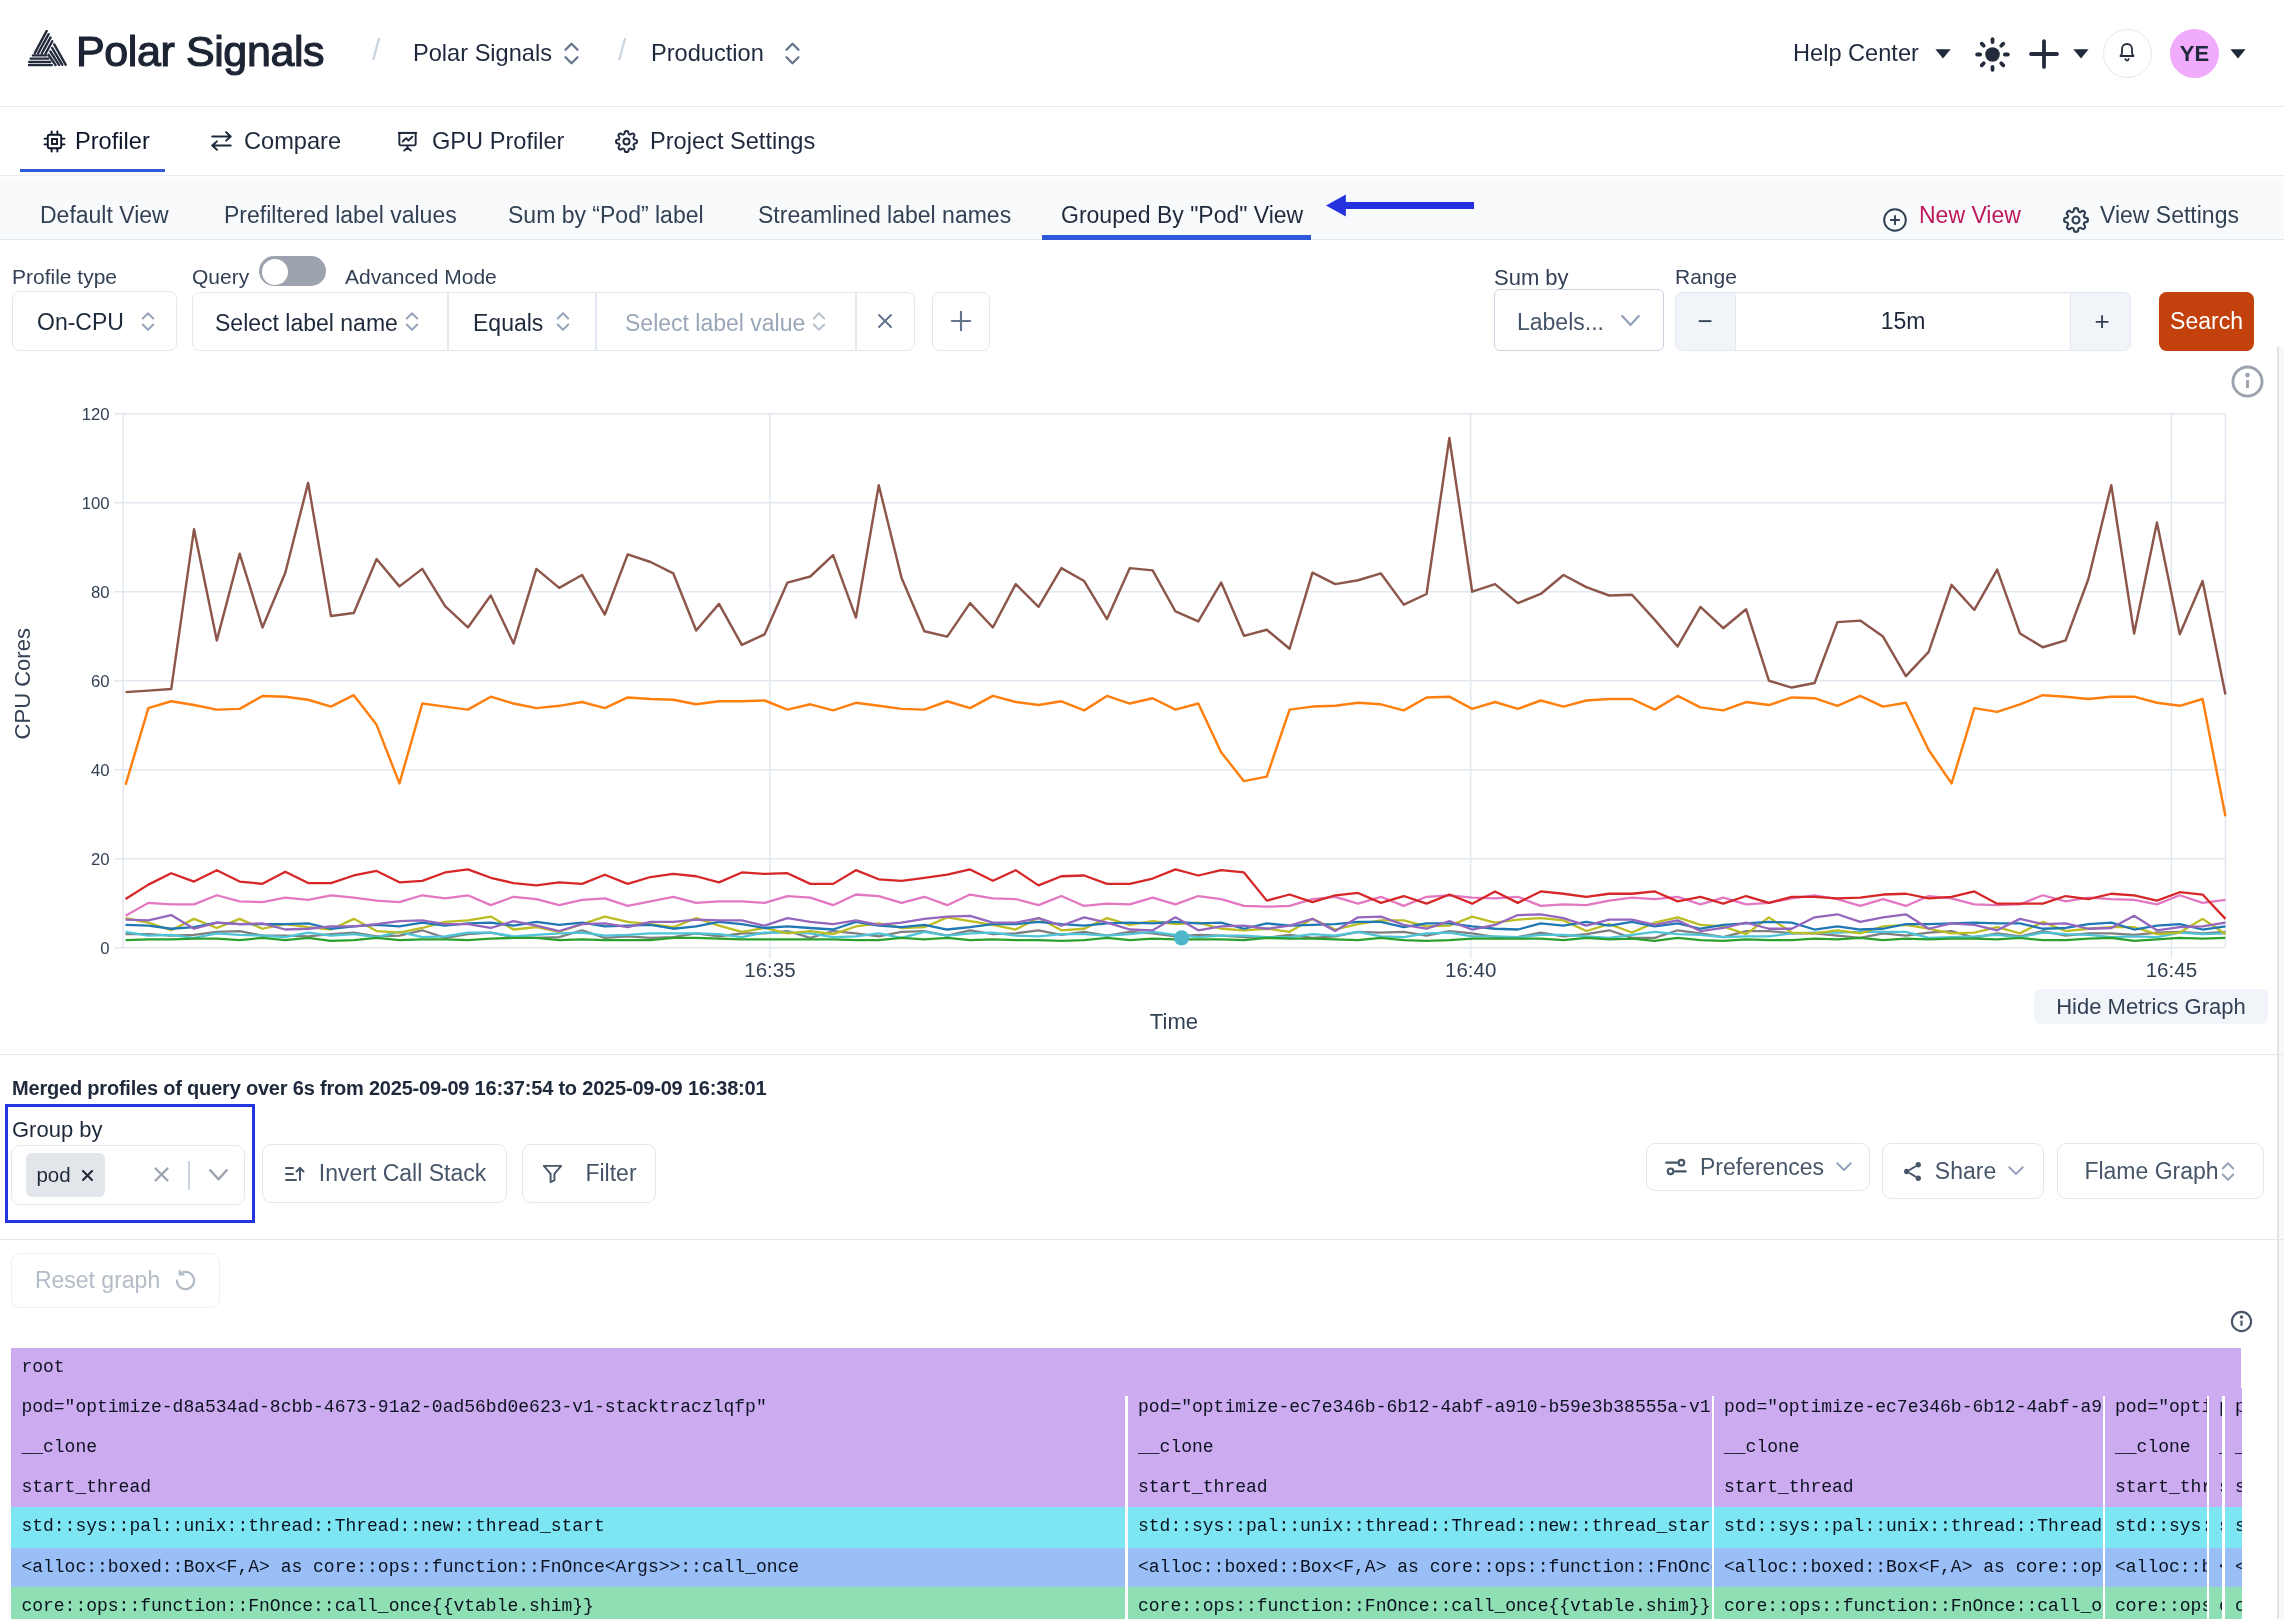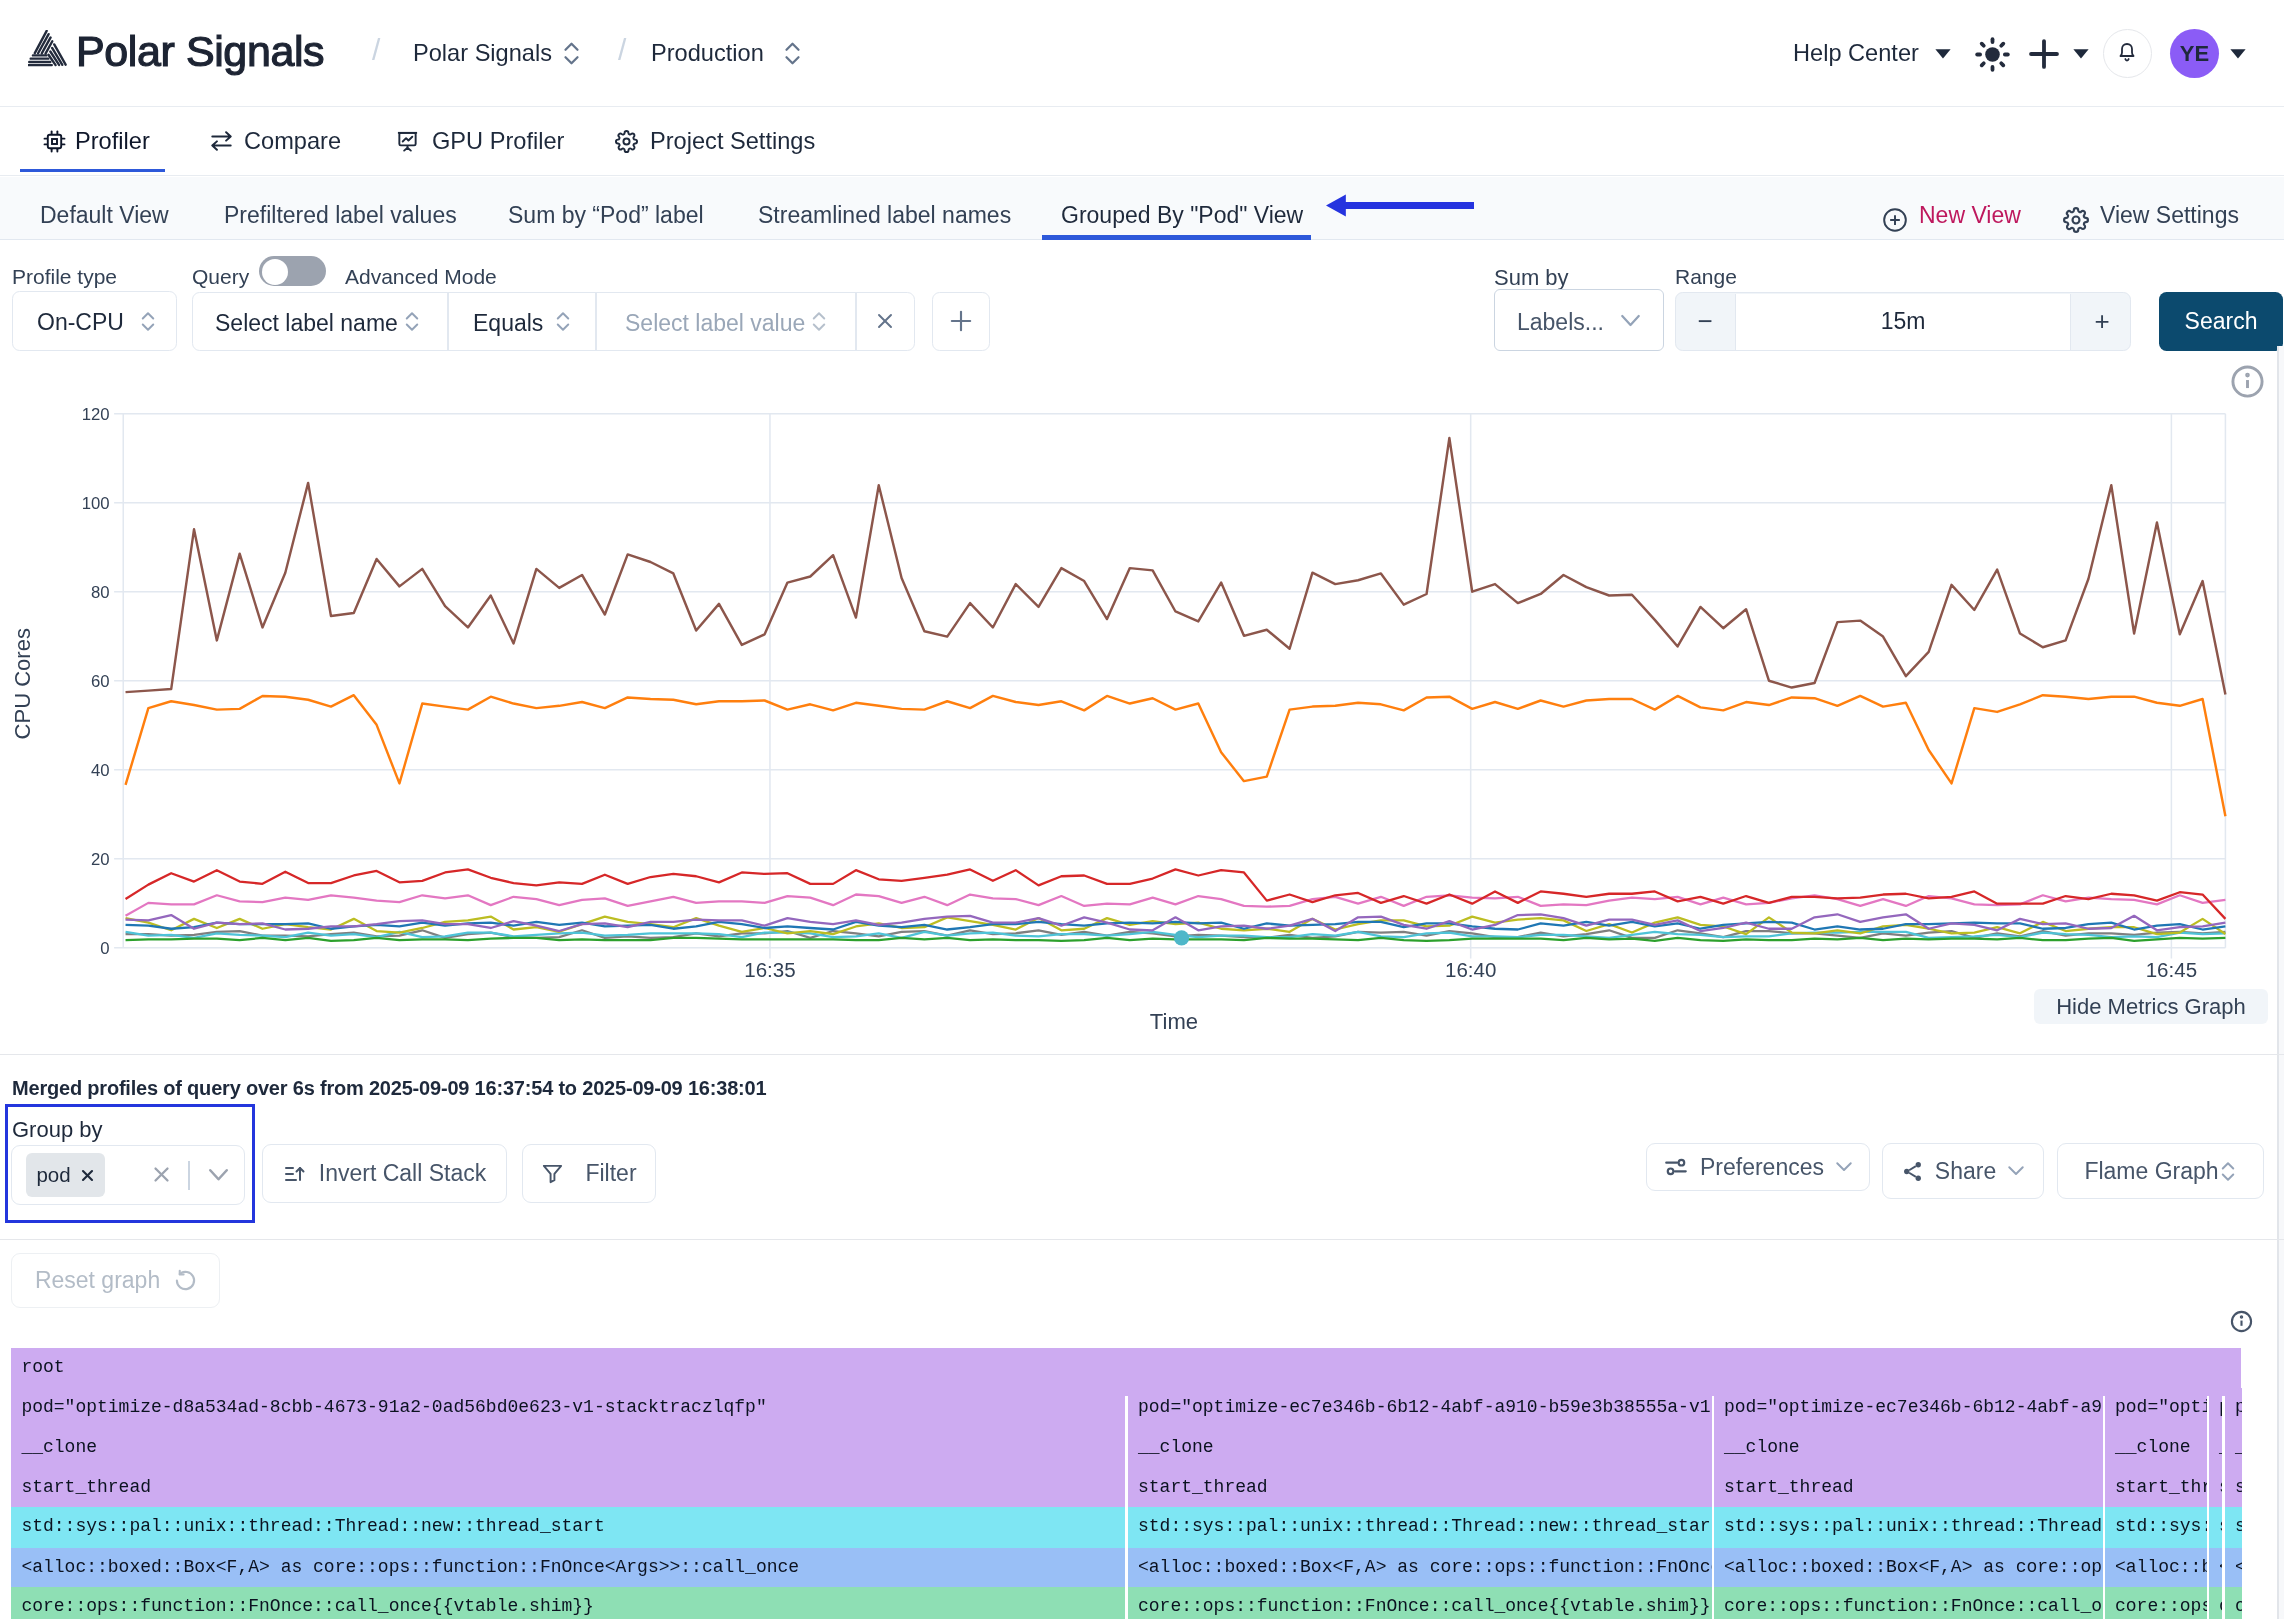--- a/index.html
+++ b/index.html
@@ -71,21 +71,21 @@
       </g>
     </svg>
   <svg class="abs" style="left:2071px;top:47px" width="20" height="13.7" viewBox="0 0 26 18">
       <path d="M3 3 L13 15 L23 3 Z" fill="#1e293b"></path>
     </svg>
   <div class="abs" style="left:2103px;top:29px;width:49px;height:49px;border:1.5px solid #e5e7eb;border-radius:50%"></div>
   <svg class="abs" style="left:2115px;top:41px" width="24" height="24" viewBox="0 0 24 24">
       <path d="M12 3 C9 3 7 5.2 7 8 L7 11.5 C7 13 6.3 14.2 5.5 15 L18.5 15 C17.7 14.2 17 13 17 11.5 L17 8 C17 5.2 15 3 12 3 Z" fill="none" stroke="#232b3c" stroke-width="1.8" stroke-linejoin="round"></path>
       <path d="M10.3 18 C10.6 19 11.2 19.5 12 19.5 C12.8 19.5 13.4 19 13.7 18" fill="none" stroke="#232b3c" stroke-width="1.8" stroke-linecap="round"></path>
     </svg>
-  <div class="abs row" style="left:2170px;top:29px;width:49px;height:49px;background:#8b5cf6;border-radius:50%;justify-content:center;font-size:22px;font-weight:bold;color:#1e293b">YE</div>
+  <div class="abs row" style="left:2170px;top:29px;width:49px;height:49px;background:#f0abfc;border-radius:50%;justify-content:center;font-size:22px;font-weight:bold;color:#1e293b">YE</div>
   <svg class="abs" style="left:2228px;top:47px" width="20" height="13.7" viewBox="0 0 26 18">
       <path d="M3 3 L13 15 L23 3 Z" fill="#1e293b"></path>
     </svg>
 </div>
 
 <div class="abs" style="left:0;top:107px;width:2284px;height:69px;border-bottom:0.8px solid #e8ecf1">
   <div class="abs" style="left:20px;top:0;width:145px;height:65px;border-bottom:3.8px solid #2e59da"></div>
   <svg class="abs" style="left:43px;top:23px" width="23" height="23" viewBox="0 0 24 24">
       <g fill="none" stroke="#0f172a" stroke-width="2">
         <rect x="5" y="5" width="14" height="14" rx="2"></rect>
@@ -208,21 +208,21 @@
 <svg class="abs" style="left:1619px;top:313px" width="23" height="15" viewBox="0 0 30 20">
     <path d="M4 4 L15 16 L26 4" fill="none" stroke="#94a3b8" stroke-width="3" stroke-linecap="round" stroke-linejoin="round"></path>
   </svg>
 
 <div class="abs" style="left:1675px;top:265px;font-size:21px;color:#334155">Range</div>
 <div class="abs" style="left:1675px;top:292px;width:456px;height:59px;border:1.5px solid #e2e8f0;border-radius:7.6px;background:#f1f5f9"></div>
 <div class="abs" style="left:1735px;top:294px;width:336px;height:56px;background:#fff;border-left:1.5px solid #e2e8f0;border-right:1.5px solid #e2e8f0"></div>
 <div class="abs row" style="left:1675px;top:292px;width:60px;height:59px;justify-content:center;font-size:26px;color:#334155">−</div>
 <div class="abs row" style="left:1735px;top:292px;width:336px;height:59px;justify-content:center;font-size:23px;color:#1e293b">15m</div>
 <div class="abs row" style="left:2072px;top:292px;width:60px;height:59px;justify-content:center;font-size:26px;color:#334155">+</div>
-<div class="abs row" style="left:2159px;top:292px;width:124px;height:59px;background:#0c4a6e;border-radius:7.6px;justify-content:center;font-size:23px;font-weight:500;color:#fff">Search</div>
+<div class="abs row" style="left:2159px;top:292px;width:95px;height:59px;background:#c2410c;border-radius:7.6px;justify-content:center;font-size:23px;font-weight:500;color:#fff">Search</div>
 
 <svg class="abs" style="left:2230px;top:364px" width="35" height="35" viewBox="0 0 24 24">
     <g fill="none" stroke="#9ca3af" stroke-width="2">
       <circle cx="12" cy="12" r="10"></circle>
       <line x1="12" y1="11" x2="12" y2="16.5"></line>
       <circle cx="12" cy="7.6" r="0.6" fill="#9ca3af"></circle>
     </g>
   </svg>
 
 <svg width="2284" height="685" viewBox="0 470 3002 900" style="position:absolute;left:0;top:358px">

